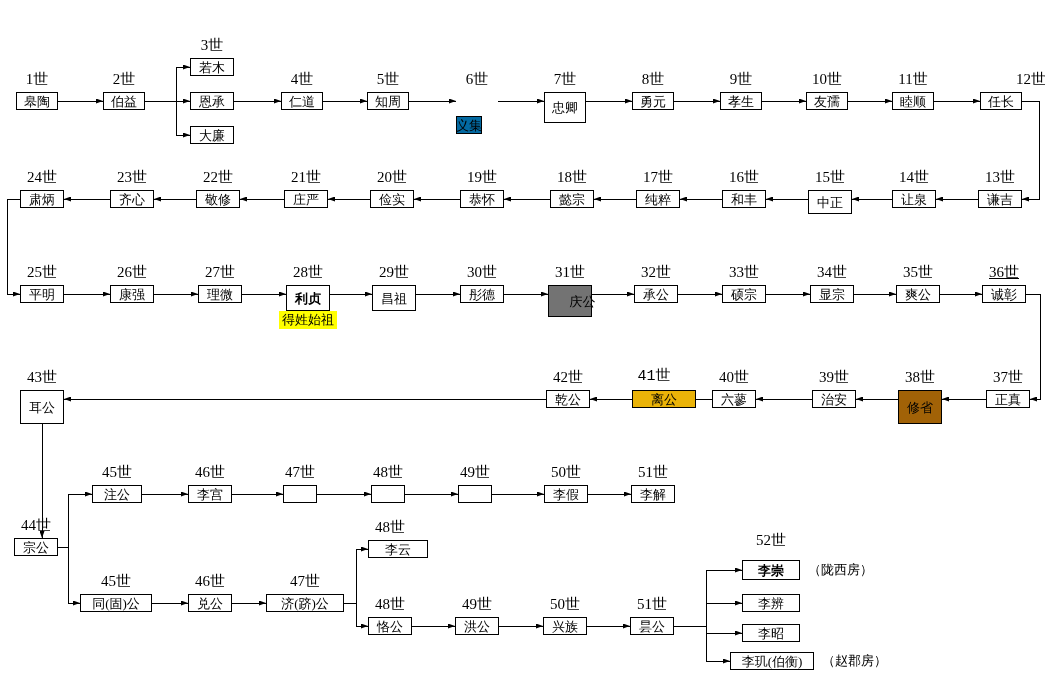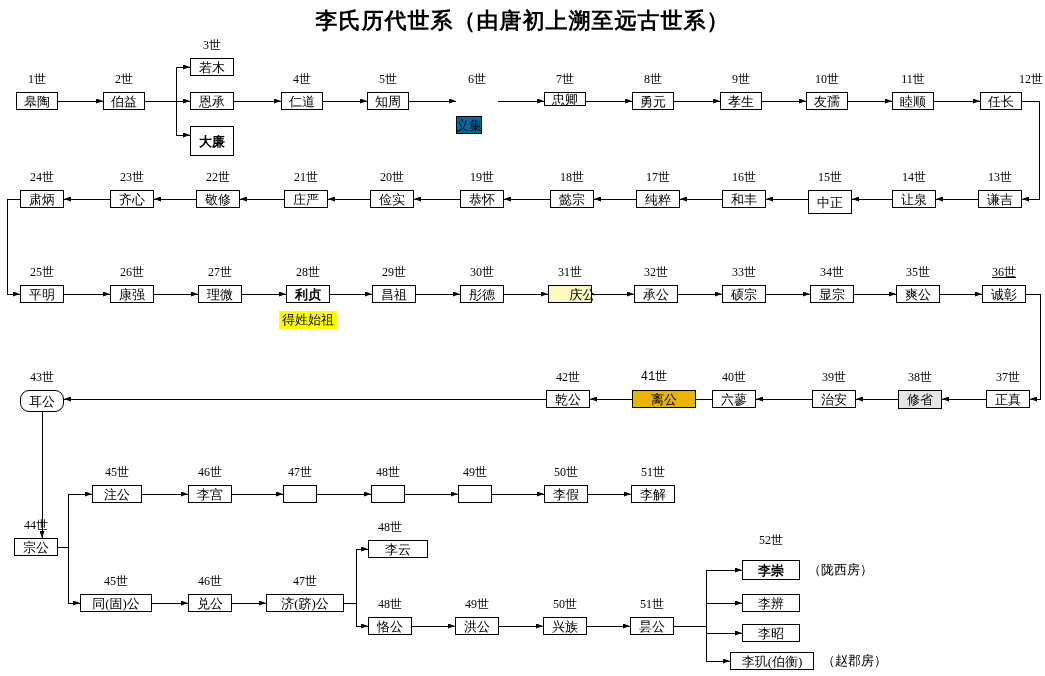--- a/index.html
+++ b/index.html
@@ -46,21 +46,21 @@
     align-items: center;
     justify-content: center;
     font-size: 13px;
     line-height: 1;
     white-space: nowrap;
   }
   .node-box.bold { font-weight: bold; }
   .gen-label {
     position: absolute;
     transform: translateX(-50%);
-    font-size: 12px;
+    font-size: 15px;
     line-height: 16px;
     white-space: nowrap;
   }
   .node-note {
     position: absolute;
     font-size: 13px;
     line-height: 18px;
     white-space: nowrap;
   }
   .highlight {
@@ -71,21 +71,20 @@
     font-size: 13px;
     line-height: 16px;
     padding: 1px 3px;
     white-space: nowrap;
   }
 </style>
 </head>
 <body>
 
 <div class="canvas">
-  <div class="title">李氏历代世系（由唐初上溯至远古世系）</div>
 
   <svg id="edges" class="edges" width="1045" height="676">
     <defs>
       <marker id="arrow" markerWidth="7" markerHeight="5" refX="7" refY="2.5" orient="auto">
         <path d="M0,0 L7,2.5 L0,5 Z" fill="#000"></path>
       </marker>
     </defs>
   <polyline points="58,101 103,101" class="edge" stroke="#000000" marker-end="url(#arrow)"></polyline>
       <polyline points="145,101 176,101 176,67 190,67" class="edge" stroke="#000000" marker-end="url(#arrow)"></polyline>
       <polyline points="145,101 176,101 176,101 190,101" class="edge" stroke="#000000" marker-end="url(#arrow)"></polyline>
@@ -153,29 +152,29 @@
     </svg>
 
   <div id="nodes" class="nodes-layer">
       <div class="gen-label" style="left: 37px; top: 71px;">1世</div>
       <div class="node-box" style="left: 16px; top: 92px; width: 42px; height: 18px; border-color: rgb(0, 0, 0); background: rgb(255, 255, 255);">皋陶</div>
       <div class="gen-label" style="left: 124px; top: 71px;">2世</div>
       <div class="node-box" style="left: 103px; top: 92px; width: 42px; height: 18px; border-color: rgb(0, 0, 0); background: rgb(255, 255, 255);">伯益</div>
       <div class="gen-label" style="left: 212px; top: 37px;">3世</div>
       <div class="node-box" style="left: 190px; top: 58px; width: 44px; height: 18px; border-color: rgb(0, 0, 0); background: rgb(255, 255, 255);">若木</div>
       <div class="node-box" style="left: 190px; top: 92px; width: 44px; height: 18px; border-color: rgb(0, 0, 0); background: rgb(255, 255, 255);">恩承</div>
-      <div class="node-box" style="left: 190px; top: 126px; width: 44px; height: 30px; border-color: rgb(0, 0, 0); background: rgb(255, 255, 255); font-weight: bold;">大廉</div>
+      <div class="node-box" style="left: 190px; top: 126px; width: 44px; height: 18px; border-color: rgb(0, 0, 0); background: rgb(255, 255, 255);">大廉</div>
       <div class="gen-label" style="left: 302px; top: 71px;">4世</div>
       <div class="node-box" style="left: 281px; top: 92px; width: 42px; height: 18px; border-color: rgb(0, 0, 0); background: rgb(255, 255, 255);">仁道</div>
       <div class="gen-label" style="left: 388px; top: 71px;">5世</div>
       <div class="node-box" style="left: 367px; top: 92px; width: 42px; height: 18px; border-color: rgb(0, 0, 0); background: rgb(255, 255, 255);">知周</div>
       <div class="gen-label" style="left: 477px; top: 71px;">6世</div>
       <div class="node-box" style="left: 456px; top: 92px; width: 26px; height: 18px; border-color: rgb(0, 0, 0); background: #0369a1; margin-top: 24px;">义集</div>
       <div class="gen-label" style="left: 565px; top: 71px;">7世</div>
-      <div class="node-box" style="left: 544px; top: 92px; width: 42px; height: 14px; border-color: rgb(0, 0, 0); background: rgb(255, 255, 255);">忠卿</div>
+      <div class="node-box" style="left: 544px; top: 92px; width: 42px; height: 31px; border-color: rgb(0, 0, 0); background: rgb(255, 255, 255);">忠卿</div>
       <div class="gen-label" style="left: 653px; top: 71px;">8世</div>
       <div class="node-box" style="left: 632px; top: 92px; width: 42px; height: 18px; border-color: rgb(0, 0, 0); background: rgb(255, 255, 255);">勇元</div>
       <div class="gen-label" style="left: 741px; top: 71px;">9世</div>
       <div class="node-box" style="left: 720px; top: 92px; width: 42px; height: 18px; border-color: rgb(0, 0, 0); background: rgb(255, 255, 255);">孝生</div>
       <div class="gen-label" style="left: 827px; top: 71px;">10世</div>
       <div class="node-box" style="left: 806px; top: 92px; width: 42px; height: 18px; border-color: rgb(0, 0, 0); background: rgb(255, 255, 255);">友孺</div>
       <div class="gen-label" style="left: 913px; top: 71px;">11世</div>
       <div class="node-box" style="left: 892px; top: 92px; width: 42px; height: 18px; border-color: rgb(0, 0, 0); background: rgb(255, 255, 255);">睦顺</div>
       <div class="gen-label" style="left: 1031px; top: 71px;">12世</div>
       <div class="node-box" style="left: 980px; top: 92px; width: 42px; height: 18px; border-color: rgb(0, 0, 0); background: rgb(255, 255, 255);">任长</div>
@@ -203,51 +202,51 @@
       <div class="node-box" style="left: 110px; top: 190px; width: 44px; height: 18px; border-color: rgb(0, 0, 0); background: rgb(255, 255, 255);">齐心</div>
       <div class="gen-label" style="left: 42px; top: 169px;">24世</div>
       <div class="node-box" style="left: 20px; top: 190px; width: 44px; height: 18px; border-color: rgb(0, 0, 0); background: rgb(255, 255, 255);">肃炳</div>
       <div class="gen-label" style="left: 42px; top: 264px;">25世</div>
       <div class="node-box" style="left: 20px; top: 285px; width: 44px; height: 18px; border-color: rgb(0, 0, 0); background: rgb(255, 255, 255);">平明</div>
       <div class="gen-label" style="left: 132px; top: 264px;">26世</div>
       <div class="node-box" style="left: 110px; top: 285px; width: 44px; height: 18px; border-color: rgb(0, 0, 0); background: rgb(255, 255, 255);">康强</div>
       <div class="gen-label" style="left: 220px; top: 264px;">27世</div>
       <div class="node-box" style="left: 198px; top: 285px; width: 44px; height: 18px; border-color: rgb(0, 0, 0); background: rgb(255, 255, 255);">理微</div>
       <div class="gen-label" style="left: 308px; top: 264px;">28世</div>
-      <div class="node-box bold" style="left: 286px; top: 285px; width: 44px; height: 18px; border-color: rgb(0, 0, 0); background: rgb(255, 255, 255); text-align: right;">利贞</div>
+      <div class="node-box bold" style="left: 286px; top: 285px; width: 44px; height: 26px; border-color: rgb(0, 0, 0); background: rgb(255, 255, 255); text-align: right;">利贞</div>
       <div class="gen-label" style="left: 394px; top: 264px;">29世</div>
-      <div class="node-box" style="left: 372px; top: 285px; width: 44px; height: 18px; border-color: rgb(0, 0, 0); background: rgb(255, 255, 255);">昌祖</div>
+      <div class="node-box" style="left: 372px; top: 285px; width: 44px; height: 26px; border-color: rgb(0, 0, 0); background: rgb(255, 255, 255);">昌祖</div>
       <div class="gen-label" style="left: 482px; top: 264px;">30世</div>
       <div class="node-box" style="left: 460px; top: 285px; width: 44px; height: 18px; border-color: rgb(0, 0, 0); background: rgb(255, 255, 255);">彤德</div>
       <div class="gen-label" style="left: 570px; top: 264px;">31世</div>
-      <div class="node-box" style="left: 548px; top: 285px; width: 44px; height: 18px; border-color: rgb(0, 0, 0); background: #fef9c3; padding-left: 25px;">庆公</div>
+      <div class="node-box" style="left: 548px; top: 285px; width: 44px; height: 32px; border-color: rgb(0, 0, 0); background: #737373; padding-left: 25px;">庆公</div>
       <div class="gen-label" style="left: 656px; top: 264px;">32世</div>
       <div class="node-box" style="left: 634px; top: 285px; width: 44px; height: 18px; border-color: rgb(0, 0, 0); background: rgb(255, 255, 255);">承公</div>
       <div class="gen-label" style="left: 744px; top: 264px;">33世</div>
       <div class="node-box" style="left: 722px; top: 285px; width: 44px; height: 18px; border-color: rgb(0, 0, 0); background: rgb(255, 255, 255);">硕宗</div>
       <div class="gen-label" style="left: 832px; top: 264px;">34世</div>
       <div class="node-box" style="left: 810px; top: 285px; width: 44px; height: 18px; border-color: rgb(0, 0, 0); background: rgb(255, 255, 255);">显宗</div>
       <div class="gen-label" style="left: 918px; top: 264px;">35世</div>
       <div class="node-box" style="left: 896px; top: 285px; width: 44px; height: 18px; border-color: rgb(0, 0, 0); background: rgb(255, 255, 255);">爽公</div>
       <div class="gen-label" style="left: 1004px; top: 264px; text-decoration: underline;">36世</div>
       <div class="node-box" style="left: 982px; top: 285px; width: 44px; height: 18px; border-color: rgb(0, 0, 0); background: rgb(255, 255, 255);">诚彰</div>
       <div class="gen-label" style="left: 1008px; top: 369px;">37世</div>
       <div class="node-box" style="left: 986px; top: 390px; width: 44px; height: 18px; border-color: rgb(0, 0, 0); background: rgb(255, 255, 255);">正真</div>
       <div class="gen-label" style="left: 920px; top: 369px;">38世</div>
-      <div class="node-box" style="left: 898px; top: 390px; width: 44px; height: 19px; border-color: rgb(0, 0, 0); background: #e5e5e5;">修省</div>
+      <div class="node-box" style="left: 898px; top: 390px; width: 44px; height: 34px; border-color: rgb(0, 0, 0); background: #a16207;">修省</div>
       <div class="gen-label" style="left: 834px; top: 369px;">39世</div>
       <div class="node-box" style="left: 812px; top: 390px; width: 44px; height: 18px; border-color: rgb(0, 0, 0); background: rgb(255, 255, 255);">治安</div>
       <div class="gen-label" style="left: 734px; top: 369px;">40世</div>
       <div class="node-box" style="left: 712px; top: 390px; width: 44px; height: 18px; border-color: rgb(0, 0, 0); background: rgb(255, 255, 255);">六蓼</div>
       <div class="gen-label" style="left: 654px; top: 369px; font-family: Liberation Mono, monospace;">41世</div>
       <div class="node-box" style="left: 632px; top: 390px; width: 64px; height: 18px; border-color: rgb(0, 0, 0); background: #eab308;">离公</div>
       <div class="gen-label" style="left: 568px; top: 369px;">42世</div>
       <div class="node-box" style="left: 546px; top: 390px; width: 44px; height: 18px; border-color: rgb(0, 0, 0); background: rgb(255, 255, 255);">乾公</div>
       <div class="gen-label" style="left: 42px; top: 369px;">43世</div>
-      <div class="node-box" style="left: 20px; top: 390px; width: 44px; height: 22px; border-color: rgb(0, 0, 0); background: rgb(255, 255, 255); border-radius: 9px;">耳公</div>
+      <div class="node-box" style="left: 20px; top: 390px; width: 44px; height: 34px; border-color: rgb(0, 0, 0); background: rgb(255, 255, 255);">耳公</div>
       <div class="gen-label" style="left: 36px; top: 517px;">44世</div>
       <div class="node-box" style="left: 14px; top: 538px; width: 44px; height: 18px; border-color: rgb(0, 0, 0); background: rgb(255, 255, 255);">宗公</div>
       <div class="gen-label" style="left: 117px; top: 464px;">45世</div>
       <div class="node-box" style="left: 92px; top: 485px; width: 50px; height: 18px; border-color: rgb(0, 0, 0); background: rgb(255, 255, 255);">注公</div>
       <div class="gen-label" style="left: 210px; top: 464px;">46世</div>
       <div class="node-box" style="left: 188px; top: 485px; width: 44px; height: 18px; border-color: rgb(0, 0, 0); background: rgb(255, 255, 255);">李宫</div>
       <div class="gen-label" style="left: 300px; top: 464px;">47世</div>
       <div class="node-box" style="left: 283px; top: 485px; width: 34px; height: 18px; border-color: rgb(0, 0, 0); background: rgb(255, 255, 255);"></div>
       <div class="gen-label" style="left: 388px; top: 464px;">48世</div>
       <div class="node-box" style="left: 371px; top: 485px; width: 34px; height: 18px; border-color: rgb(0, 0, 0); background: rgb(255, 255, 255);"></div>

